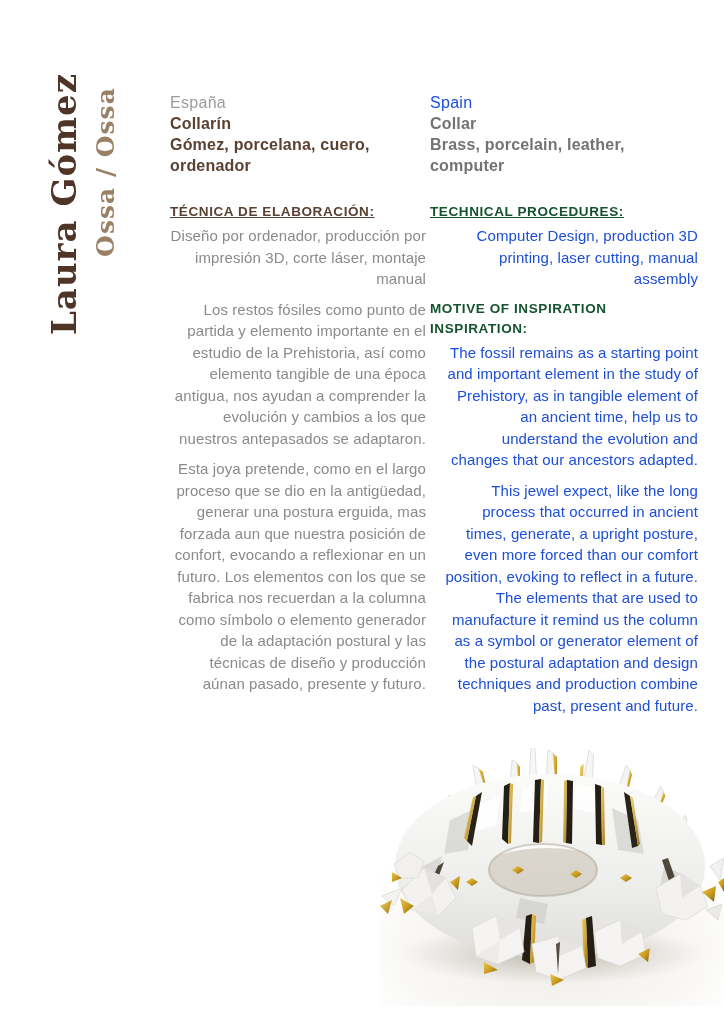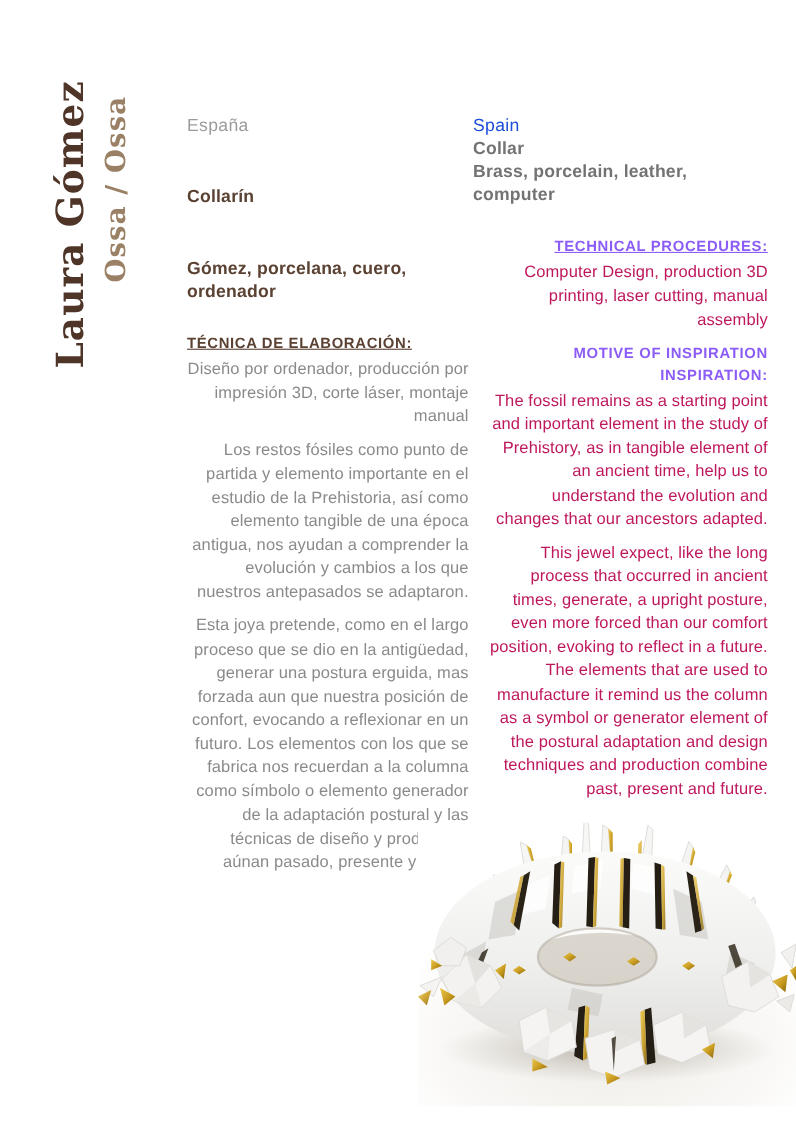--- a/index.html
+++ b/index.html
@@ -22,53 +22,53 @@
   }
   .work-title {
     position:absolute; left:105px; top:172px;
     transform:translate(-50%,-50%) rotate(-90deg);
     font-family:"DejaVu Serif", serif;
     font-weight:700; font-size:25px; letter-spacing:1px;
     color:#9a8065; white-space:nowrap; margin:0;
   }
 
   
-  .col { position:absolute; top:104px; }
+  .col { position:absolute; top:92px; }
   .col-es { left:170px; width:256px; }
   .col-en { left:430px; width:268px; }
 
   .country {
     font-size:16px; line-height:21px; margin:0;
     letter-spacing:.3px;
   }
   .col-es .country { color:#9c9c9c; }
   .col-en .country { color:#1d4ed8; }
 
   .piece-title, .materials {
     font-weight:700; font-size:16px; line-height:21px;
     margin:0; letter-spacing:.2px;
   }
-  .col-es .piece-title, .col-es .materials { color:#5a4132;margin-top:44px; }
+  .col-es .piece-title, .col-es .materials { color:#5a4132; }
   .col-en .piece-title, .col-en .materials { color:#737373; }
 
   .sec-heading {
     font-size:13.5px; font-weight:700; letter-spacing:.6px;
     line-height:20px; margin:6px 0 3px;
   }
   .sec-heading.first { margin-top:26px;text-decoration:underline; }
   .col-es .sec-heading { color:#5a4132; }
-  .col-en .sec-heading { color:#8b5cf6;text-align:right; }
+  .col-en .sec-heading { color:#14532d; }
 
   .body-text {
     font-size:15px; line-height:21.5px; margin:0 0 9px;
     letter-spacing:.1px;
     text-align:right;
   }
   .col-es .body-text { color:#8a8a8a; }
-  .col-en .body-text { color:#be185d;margin-left:13px; }
+  .col-en .body-text { color:#1d4ed8;margin-left:13px; }
 
   
   .jewelry {
     position:absolute; left:380px; top:748px;
     width:344px; height:258px; margin:0;
   }
 </style>
 </head>
 <body>
 

